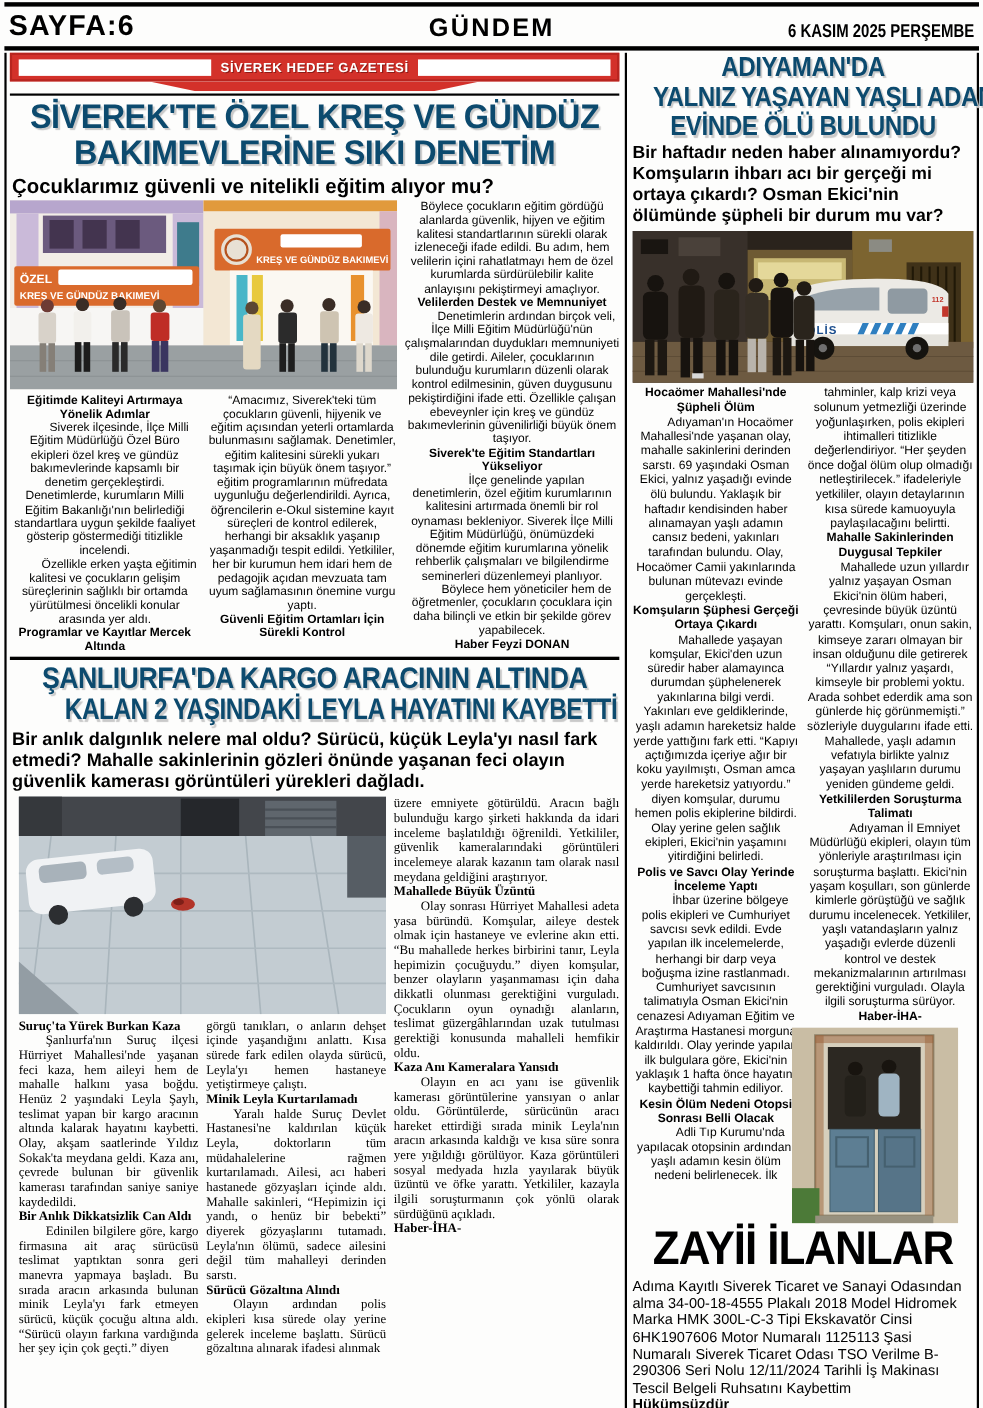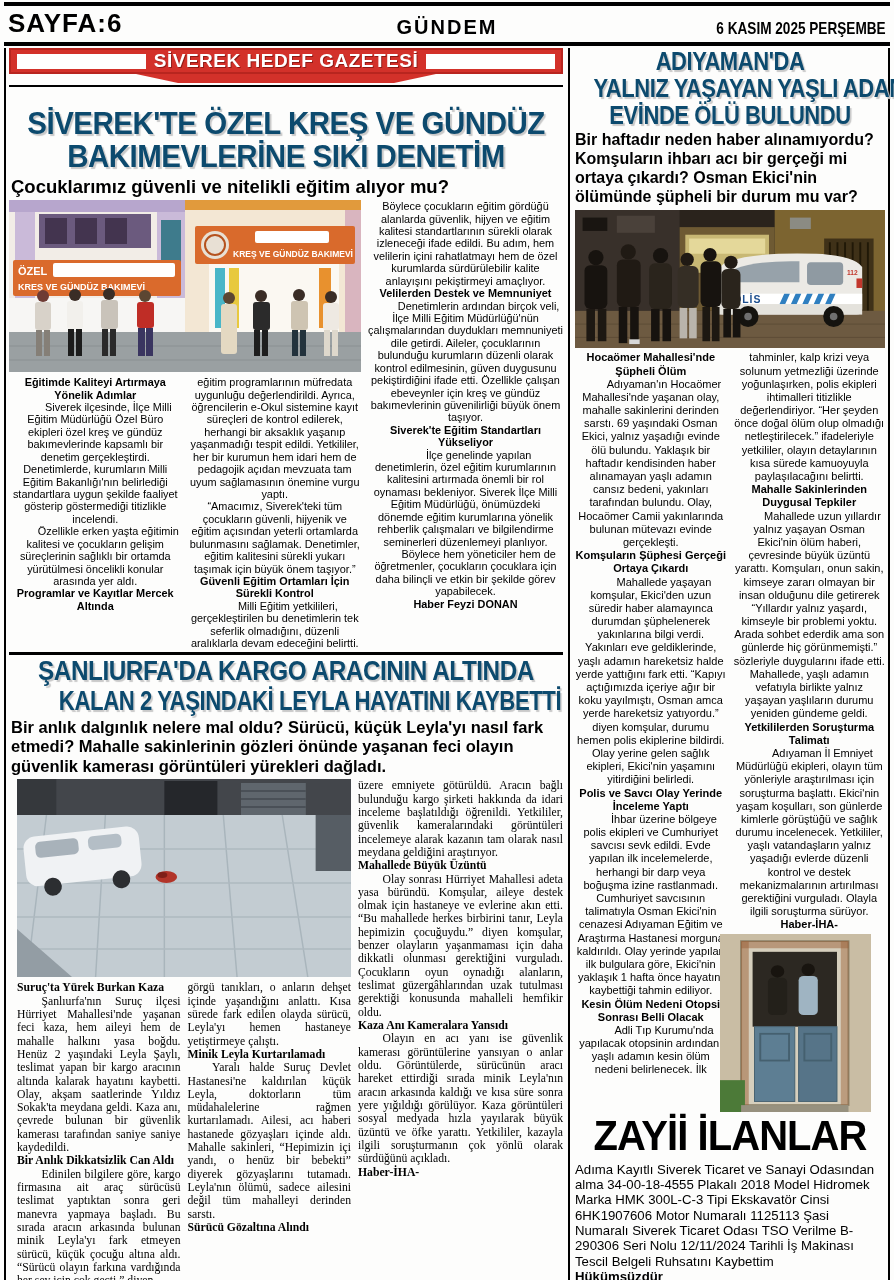--- a/index.html
+++ b/index.html
@@ -4,47 +4,47 @@
 <style>
   html,body{margin:0;padding:0;background:#777;}
   .page{
     position:relative;width:894px;height:1280px;margin:0 auto;
     background:#fdfdfc;color:#000;overflow:hidden;
     font-family:"Liberation Sans",sans-serif;
   }
   .top-rule{height:4px;background:#000;margin:2px 4px 0 4px;}
   .masthead-row{display:flex;align-items:flex-end;justify-content:space-between;padding:3px 8px 1px 8px;height:30px;}
   .page-num{font-size:26px;font-weight:bold;letter-spacing:1px;}
-  .section{font-size:20px;font-weight:bold;letter-spacing:2px;position:absolute;left:0;right:0;text-align:center;pointer-events:none;}
+  .section{font-size:23px;font-weight:bold;letter-spacing:2px;position:absolute;left:0;right:0;text-align:center;pointer-events:none;}
   .masthead-row{position:relative;}
   .date{font-size:17px;font-weight:bold;transform:scaleX(.8);transform-origin:100% 50%;white-space:nowrap;}
   .thick-rule{height:4px;background:#000;margin:2px 4px;}
 
   .content{display:flex;align-items:stretch;padding:0 4px;}
   .col-left{width:554px;flex:0 0 auto;position:relative;border-left:2px solid #000;padding:0 3px;}
   .divider-v{width:2px;background:#000;margin:0 2px;flex:0 0 auto;}
   .col-right{flex:1;min-width:0;border-right:2px solid #000;padding:0 3px;}
 
   
   .banner-wrap{margin:0 0 2px 0;}
   .banner-strip{display:flex;align-items:center;gap:8px;background:var(--red,#d3312a);border:2px solid #b8251f;padding:3px 6px;height:26px;box-sizing:border-box;}
   .banner-box{flex:1;height:15px;background:#fff;}
-  .banner-title{color:#fff;font-weight:bold;font-size:19px;white-space:nowrap;letter-spacing:.5px;text-shadow:1px 1px 0 #8e1b16;}
+  .banner-title{color:#fff;font-weight:bold;font-size:12px;white-space:nowrap;letter-spacing:.5px;text-shadow:1px 1px 0 #8e1b16;}
   .banner-tab{width:300px;height:9px;margin:0 auto;background:#d3312a;clip-path:polygon(0 0,100% 0,86% 100%,14% 100%);}
 
   article{display:block;}
   .hl{margin:0;text-align:center;color:#0c4a6e;font-weight:bold;letter-spacing:-.5px;}
   .hl-line{display:block;white-space:nowrap;line-height:1.08;text-shadow:2px 2px 1px #c9c9c9;}
   .sx95{transform:scaleX(.95);transform-origin:50% 50%;}
   .sx90{transform:scaleX(.90);transform-origin:50% 50%;}
   .sx88{transform:scaleX(.88);transform-origin:50% 50%;}
   .sx82{transform:scaleX(.82);transform-origin:50% 50%;}
   .sx93{transform:scaleX(.93);transform-origin:50% 50%;}
 
-  .art1{border-top:2px solid #000;padding-top:20px;}
+  .art1{border-top:2px solid #000;padding-top:2px;}
   .art1 .hl-line{font-size:31px;}
   .sub1{font-size:18.5px;font-weight:bold;margin:2px 0 3px 2px;line-height:1.15;}
   .art1-body{display:flex;gap:7px;}
   .art1-main{width:352px;flex:0 0 auto;}
   .art1-col3{flex:1;min-width:0;}
   .two-col{display:flex;gap:7px;margin-top:4px;}
   .two-col>div{flex:1 1 0;min-width:0;}
 
   .copy{font-size:10.9px;line-height:1.14;text-align:center;}
   .copy .blk{margin:0;}
@@ -174,24 +174,23 @@
               </g>
             </svg>
             <div class="two-col copy">
               <div>
                   <div class="blk h">Eğitimde Kaliteyi Artırmaya Yönelik Adımlar</div>
                   <div class="blk p">Siverek ilçesinde, İlçe Milli Eğitim Müdürlüğü Özel Büro ekipleri özel kreş ve gündüz bakımevlerinde kapsamlı bir denetim gerçekleştirdi. Denetimlerde, kurumların Milli Eğitim Bakanlığı'nın belirlediği standartlara uygun şekilde faaliyet gösterip göstermediği titizlikle incelendi.</div>
                   <div class="blk p">Özellikle erken yaşta eğitimin kalitesi ve çocukların gelişim süreçlerinin sağlıklı bir ortamda yürütülmesi öncelikli konular arasında yer aldı.</div>
                   <div class="blk h">Programlar ve Kayıtlar Mercek Altında</div>
                 </div>
               <div>
+                  <div class="blk pc">“Amacımız, Siverek'teki tüm çocukların güvenli, hijyenik ve eğitim açısından yeterli ortamlarda bulunmasını sağlamak. Denetimler, eğitim kalitesini sürekli yukarı taşımak için büyük önem taşıyor.”</div>
                   <div class="blk pc">eğitim programlarının müfredata uygunluğu değerlendirildi. Ayrıca, öğrencilerin e-Okul sistemine kayıt süreçleri de kontrol edilerek, herhangi bir aksaklık yaşanıp yaşanmadığı tespit edildi. Yetkililer, her bir kurumun hem idari hem de pedagojik açıdan mevzuata tam uyum sağlamasının önemine vurgu yaptı.</div>
-                  <div class="blk pc">“Amacımız, Siverek'teki tüm çocukların güvenli, hijyenik ve eğitim açısından yeterli ortamlarda bulunmasını sağlamak. Denetimler, eğitim kalitesini sürekli yukarı taşımak için büyük önem taşıyor.”</div>
                   <div class="blk h">Güvenli Eğitim Ortamları İçin Sürekli Kontrol</div>
-                  <div class="blk p">Milli Eğitim yetkilileri, gerçekleştirilen bu denetimlerin tek seferlik olmadığını, düzenli aralıklarla devam edeceğini belirtti.</div>
                 </div>
             </div>
           </div>
           <div class="art1-col3 copy">
               <div class="blk pc">Böylece çocukların eğitim gördüğü alanlarda güvenlik, hijyen ve eğitim kalitesi standartlarının sürekli olarak izleneceği ifade edildi. Bu adım, hem velilerin içini rahatlatmayı hem de özel kurumlarda sürdürülebilir kalite anlayışını pekiştirmeyi amaçlıyor.</div>
               <div class="blk h">Velilerden Destek ve Memnuniyet</div>
               <div class="blk p">Denetimlerin ardından birçok veli, İlçe Milli Eğitim Müdürlüğü'nün çalışmalarından duydukları memnuniyeti dile getirdi. Aileler, çocuklarının bulunduğu kurumların düzenli olarak kontrol edilmesinin, güven duygusunu pekiştirdiğini ifade etti. Özellikle çalışan ebeveynler için kreş ve gündüz bakımevlerinin güvenilirliği büyük önem taşıyor.</div>
               <div class="blk h">Siverek'te Eğitim Standartları Yükseliyor</div>
               <div class="blk p">İlçe genelinde yapılan denetimlerin, özel eğitim kurumlarının kalitesini artırmada önemli bir rol oynaması bekleniyor. Siverek İlçe Milli Eğitim Müdürlüğü, önümüzdeki dönemde eğitim kurumlarına yönelik rehberlik çalışmaları ve bilgilendirme seminerleri düzenlemeyi planlıyor.</div>
               <div class="blk p">Böylece hem yöneticiler hem de öğretmenler, çocukların çocuklara için daha bilinçli ve etkin bir şekilde görev yapabilecek.</div>
@@ -234,20 +233,21 @@
                   <div class="blk h">Suruç'ta Yürek Burkan Kaza</div>
                   <div class="blk p">Şanlıurfa'nın Suruç ilçesi Hürriyet Mahallesi'nde yaşanan feci kaza, hem aileyi hem de mahalle halkını yasa boğdu. Henüz 2 yaşındaki Leyla Şaylı, teslimat yapan bir kargo aracının altında kalarak hayatını kaybetti. Olay, akşam saatlerinde Yıldız Sokak'ta meydana geldi. Kaza anı, çevrede bulunan bir güvenlik kamerası tarafından saniye saniye kaydedildi.</div>
                   <div class="blk h">Bir Anlık Dikkatsizlik Can Aldı</div>
                   <div class="blk p">Edinilen bilgilere göre, kargo firmasına ait araç sürücüsü teslimat yaptıktan sonra geri manevra yapmaya başladı. Bu sırada aracın arkasında bulunan minik Leyla'yı fark etmeyen sürücü, küçük çocuğu altına aldı. “Sürücü olayın farkına vardığında her şey için çok geçti.” diyen</div>
                 </div>
               <div>
                   <div class="blk pc">görgü tanıkları, o anların dehşet içinde yaşandığını anlattı. Kısa sürede fark edilen olayda sürücü, Leyla'yı hemen hastaneye yetiştirmeye çalıştı.</div>
                   <div class="blk h">Minik Leyla Kurtarılamadı</div>
                   <div class="blk p">Yaralı halde Suruç Devlet Hastanesi'ne kaldırılan küçük Leyla, doktorların tüm müdahalelerine rağmen kurtarılamadı. Ailesi, acı haberi hastanede gözyaşları içinde aldı. Mahalle sakinleri, “Hepimizin içi yandı, o henüz bir bebekti” diyerek gözyaşlarını tutamadı. Leyla'nın ölümü, sadece ailesini değil tüm mahalleyi derinden sarstı.</div>
                   <div class="blk h">Sürücü Gözaltına Alındı</div>
+                  <div class="blk p">Olayın ardından polis ekipleri kısa sürede olay yerine gelerek inceleme başlattı. Sürücü gözaltına alınarak ifadesi alınmak</div>
                 </div>
             </div>
           </div>
           <div class="art2-col3 serifcopy copy">
               <div class="blk pc">üzere emniyete götürüldü. Aracın bağlı bulunduğu kargo şirketi hakkında da idari inceleme başlatıldığı öğrenildi. Yetkililer, güvenlik kameralarındaki görüntüleri incelemeye alarak kazanın tam olarak nasıl meydana geldiğini araştırıyor.</div>
               <div class="blk h">Mahallede Büyük Üzüntü</div>
               <div class="blk p">Olay sonrası Hürriyet Mahallesi adeta yasa büründü. Komşular, aileye destek olmak için hastaneye ve evlerine akın etti. “Bu mahallede herkes birbirini tanır, Leyla hepimizin çocuğuydu.” diyen komşular, benzer olayların yaşanmaması için daha dikkatli olunması gerektiğini vurguladı. Çocukların oyun oynadığı alanların, teslimat güzergâhlarından uzak tutulması gerektiği konusunda mahalleli hemfikir oldu.</div>
               <div class="blk h">Kaza Anı Kameralara Yansıdı</div>
               <div class="blk p">Olayın en acı yanı ise güvenlik kamerası görüntülerine yansıyan o anlar oldu. Görüntülerde, sürücünün aracı hareket ettirdiği sırada minik Leyla'nın aracın arkasında kaldığı ve kısa süre sonra yere yığıldığı görülüyor. Kaza görüntüleri sosyal medyada hızla yayılarak büyük üzüntü ve öfke yarattı. Yetkililer, kazayla ilgili soruşturmanın çok yönlü olarak sürdüğünü açıkladı.</div>
               <div class="blk sig">Haber-İHA-</div>

